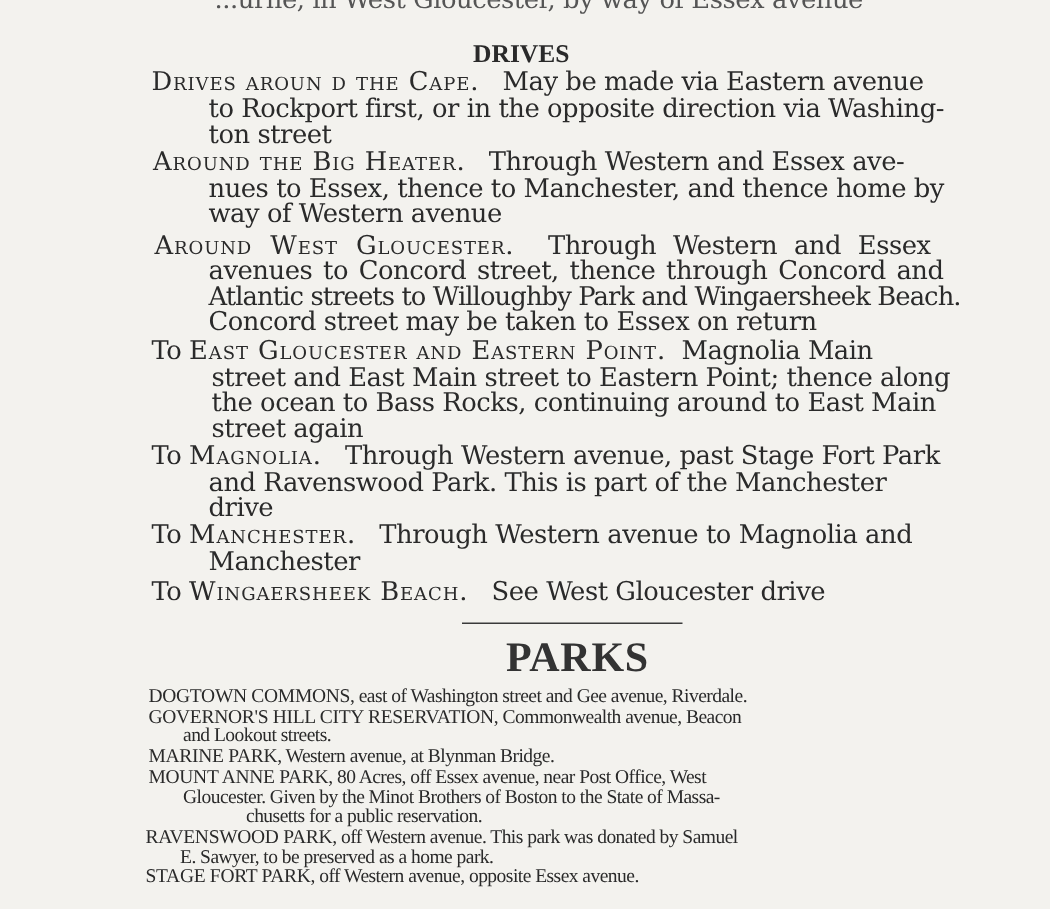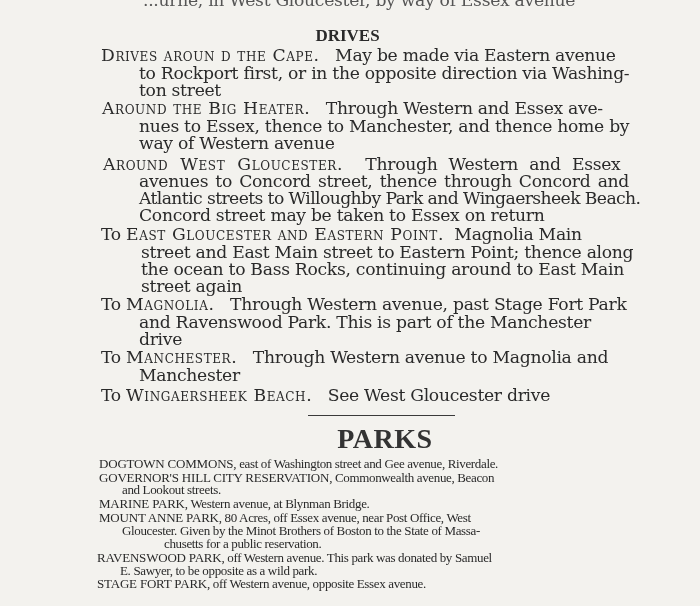--- a/index.html
+++ b/index.html
@@ -122,21 +122,21 @@
       <span class="pname">MOUNT ANNE PARK</span><span>, 80 Acres, off Essex avenue, near Post Office, West</span>
     </div>
     <div class="pline" style="left:122px; top:524px;">Gloucester. Given by the Minot Brothers of Boston to the State of Massa-</div>
     <div class="pline" style="left:136px; top:537px;margin-left:28px;">chusetts for a public reservation.</div>
   </div>
 
   <div>
     <div class="pline" style="left:97px; top:551px;">
       <span class="pname">RAVENSWOOD PARK</span><span>, off Western avenue. This park was donated by Samuel</span>
     </div>
-    <div class="pline" style="left:120px; top:564px;">E. Sawyer, to be opposite as a wild park.</div>
+    <div class="pline" style="left:120px; top:564px;">E. Sawyer, to be preserved as a home park.</div>
   </div>
 
   <div>
     <div class="pline" style="left:97px; top:577px;">
       <span class="pname">STAGE FORT PARK</span><span>, off Western avenue, opposite Essex avenue.</span>
     </div>
   </div>
 
 </div>
 

